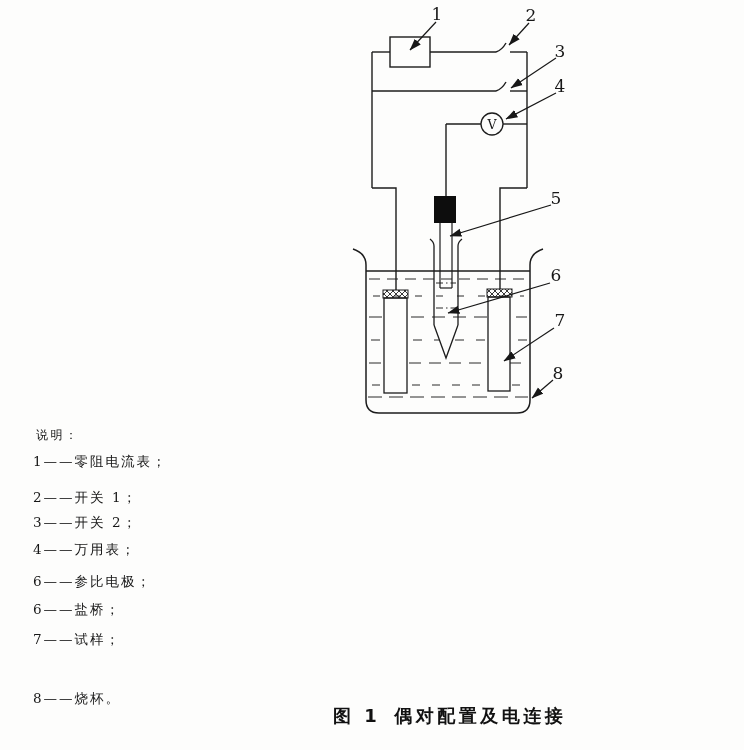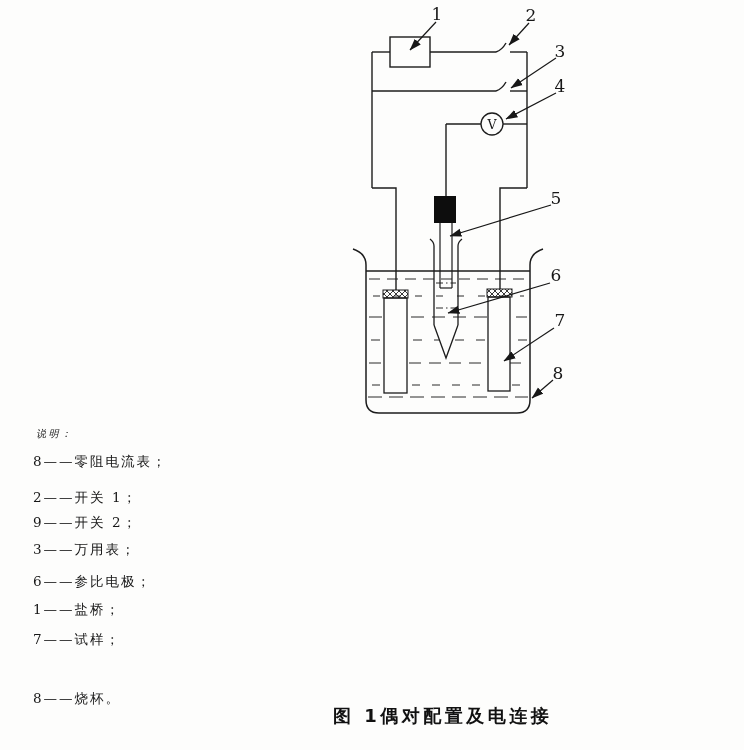--- a/index.html
+++ b/index.html
@@ -14,35 +14,35 @@
     font-family:"DejaVu Serif","Liberation Serif",serif;
     font-size:17px;fill:#171717;
   }
   .volt-label{
     font-family:"DejaVu Serif","Liberation Serif",serif;
     font-size:12.5px;fill:#171717;
   }
   #legend{position:absolute;left:33px;top:0;width:300px;}
   .legend-heading{
     position:absolute;left:3px;top:427px;
-    font-size:10px;letter-spacing:2.5px;color:#161616;font-style:italic;
+    font-size:12px;letter-spacing:2.5px;color:#161616;
   }
   .legend-row{
     position:absolute;left:0;
     font-size:13.5px;letter-spacing:2px;color:#161616;white-space:nowrap;
   }
   .lr0{top:453px}.lr1{top:489px}.lr2{top:514px}.lr3{top:541px}
   .lr4{top:573px}.lr5{top:601px}.lr6{top:631px}.lr7{top:690px}
   #caption{
     position:absolute;left:333px;top:704px;
     font-family:"DejaVu Sans","Liberation Sans",sans-serif;
     font-weight:bold;font-size:18px;letter-spacing:3.5px;
     color:#111;white-space:nowrap;
   }
-  #caption .fig-no{}
+  #caption .fig-no{margin-right:14px;}
 </style>
 </head>
 <body>
 
 <svg id="figure-svg" width="744" height="425" viewBox="0 0 744 425">
   <defs>
     <pattern id="hatch" width="6" height="6" patternUnits="userSpaceOnUse">
       <path d="M0,0 L6,6 M6,0 L0,6" stroke="#222" stroke-width="0.9"></path>
     </pattern>
     <marker id="arw" viewBox="0 0 10 8" refX="9.5" refY="4" markerWidth="10" markerHeight="8" orient="auto">
@@ -143,25 +143,25 @@
     <text class="callout-num" x="560" y="92" text-anchor="middle">4</text>
     <text class="callout-num" x="556" y="204" text-anchor="middle">5</text>
     <text class="callout-num" x="556" y="281" text-anchor="middle">6</text>
     <text class="callout-num" x="560" y="326" text-anchor="middle">7</text>
     <text class="callout-num" x="558" y="379" text-anchor="middle">8</text>
   </g>
 </svg>
 
 <div id="legend">
   <div class="legend-heading">说明：</div>
-  <div class="legend-row lr0">8——零阻电流表；</div>
+  <div class="legend-row lr0">1——零阻电流表；</div>
   <div class="legend-row lr1">2——开关 1；</div>
-  <div class="legend-row lr2">9——开关 2；</div>
-  <div class="legend-row lr3">3——万用表；</div>
+  <div class="legend-row lr2">3——开关 2；</div>
+  <div class="legend-row lr3">4——万用表；</div>
   <div class="legend-row lr4">6——参比电极；</div>
-  <div class="legend-row lr5">1——盐桥；</div>
+  <div class="legend-row lr5">6——盐桥；</div>
   <div class="legend-row lr6">7——试样；</div>
   <div class="legend-row lr7">8——烧杯。</div>
 </div>
 
 <div id="caption">
   <span class="fig-no">图 1</span><span>偶对配置及电连接</span>
 </div>
 
 </body></html>

